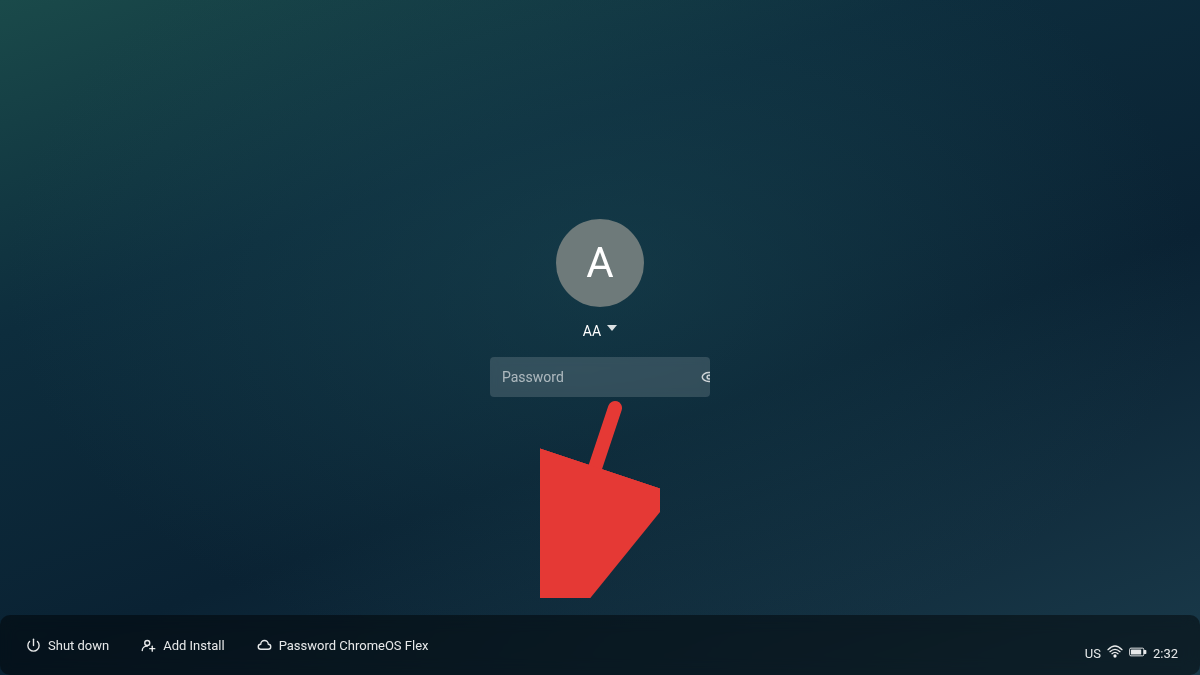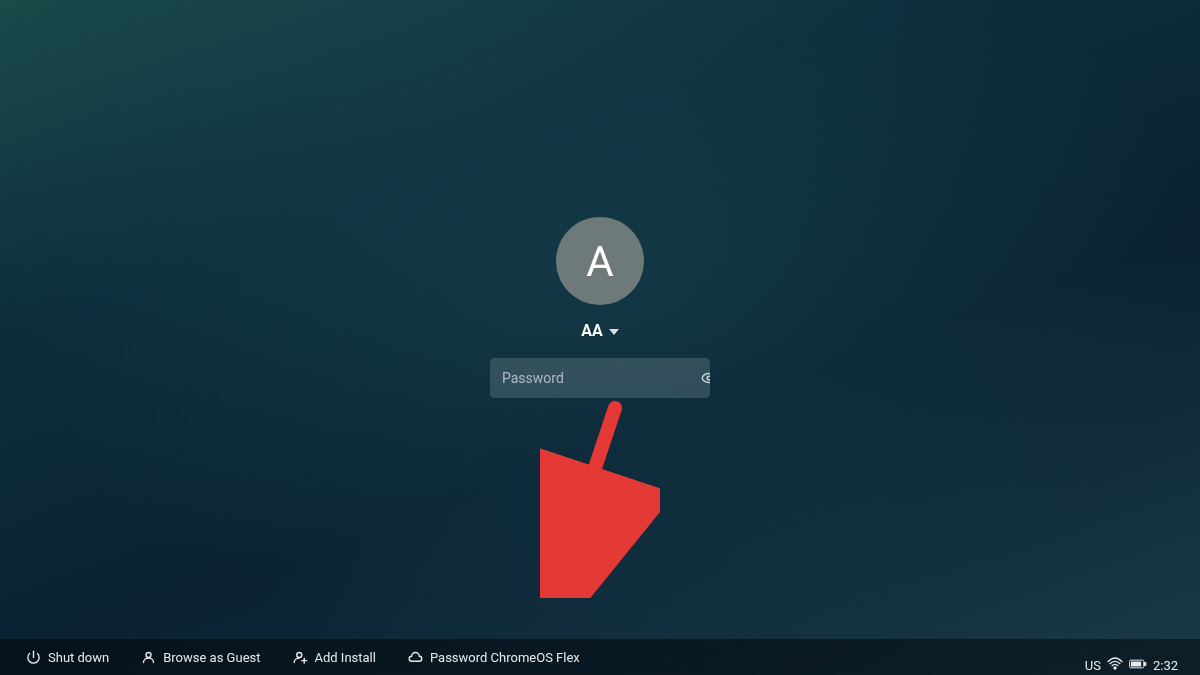--- a/index.html
+++ b/index.html
@@ -50,26 +50,25 @@
       color: #fff;
       font-size: 42px;
       font-weight: 400;
       margin-bottom: 16px;
       letter-spacing: 0;
     }
 
     
     .username-row {
       display: flex;
-      align-items: center;
       gap: 6px;
       margin-bottom: 18px;
       color: #fff;
-      font-size: 16px;
-      font-weight: 700;
+      font-size: 14px;
+      font-weight: 400;
       cursor: pointer;
     }
 
     .chevron-down {
       width: 0;
       height: 0;
       border-left: 5px solid transparent;
       border-right: 5px solid transparent;
       border-top: 6px solid rgba(255,255,255,0.85);
       margin-top: 2px;
@@ -125,27 +124,28 @@
       z-index: 2;
       pointer-events: none;
     }
 
     
     .taskbar {
       position: absolute;
       bottom: 0;
       left: 0;
       right: 0;
-      height: 36px;
+      height: 60px;
       background: rgba(0,0,0,0.45);
       backdrop-filter: blur(8px);
       display: flex;
       align-items: center;
       padding: 0 12px;
       z-index: 10;
+      border-radius: 10px;
     }
 
     .taskbar-left {
       display: flex;
       align-items: center;
       gap: 4px;
       flex: 1;
     }
 
     .taskbar-btn {
@@ -238,29 +238,20 @@
     <button class="taskbar-btn">
       <span class="taskbar-icon">
         <svg width="15" height="15" viewBox="0 0 24 24" fill="none" stroke="currentColor" stroke-width="2.2" stroke-linecap="round">
           <path d="M12 2v10"></path>
           <path d="M5.636 5.636A9 9 0 1 0 18.364 5.636"></path>
         </svg>
       </span>
       <span>Shut down</span>
     </button>
 
-    <button class="taskbar-btn">
-      <span class="taskbar-icon">
-        <svg width="15" height="15" viewBox="0 0 24 24" fill="none" stroke="currentColor" stroke-width="2.2" stroke-linecap="round" stroke-linejoin="round">
-          <circle cx="12" cy="8" r="4"></circle>
-          <path d="M4 20c0-4 3.6-7 8-7s8 3 8 7"></path>
-        </svg>
-      </span>
-      <span>Browse as Guest</span>
-    </button>
 
     <button class="taskbar-btn">
       <span class="taskbar-icon">
         <svg width="15" height="15" viewBox="0 0 24 24" fill="none" stroke="currentColor" stroke-width="2.2" stroke-linecap="round" stroke-linejoin="round">
           <circle cx="10" cy="8" r="4"></circle>
           <path d="M2 20c0-4 3.6-7 8-7"></path>
           <line x1="18" y1="13" x2="18" y2="21"></line>
           <line x1="14" y1="17" x2="22" y2="17"></line>
         </svg>
       </span>

